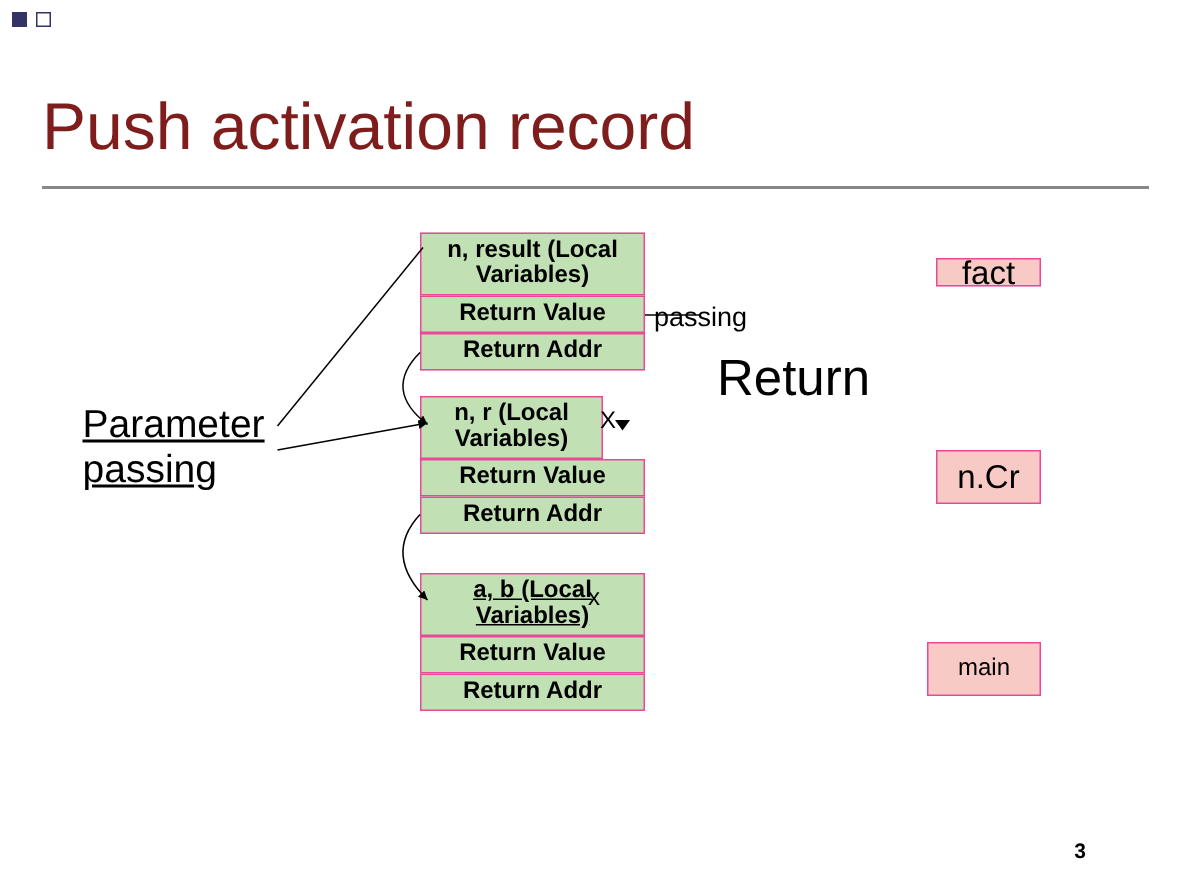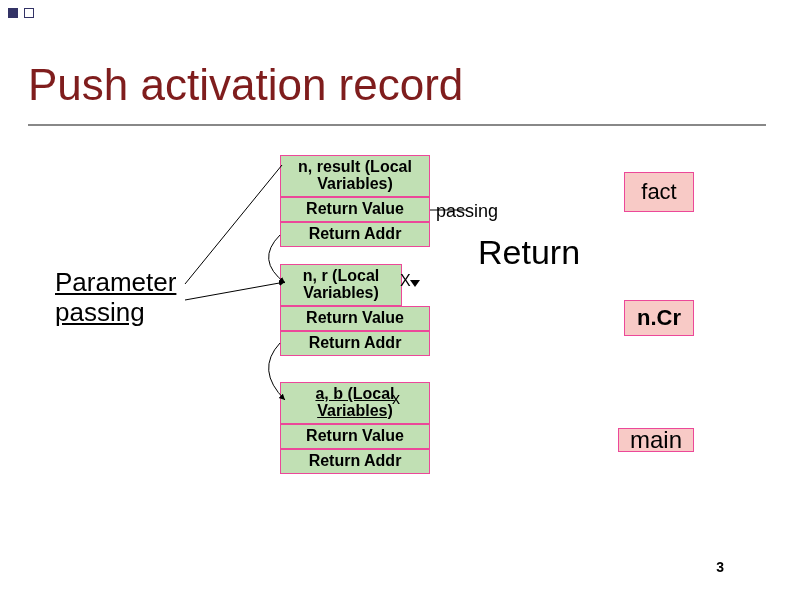--- a/index.html
+++ b/index.html
@@ -108,23 +108,23 @@
 <div class="box green" style="top:264px; left:280px; width:122px; height:42px;">n, r (Local<br>Variables)</div>
 <div class="box green" style="top:306px; left:280px; width:150px; height:25px;">Return Value</div>
 <div class="box green" style="top:331px; left:280px; width:150px; height:25px;">Return Addr</div>
 <div class="x-txt" style="top:272px; left:400px;">X</div>
 
 <div class="box green" style="top:382px; left:280px; width:150px; height:42px;text-decoration:underline;">a, b (Local<br>Variables)</div>
 <div class="box green" style="top:424px; left:280px; width:150px; height:25px;">Return Value</div>
 <div class="box green" style="top:449px; left:280px; width:150px; height:25px;">Return Addr</div>
 <div class="x-txt" style="top:390px; left:392px;">x</div>
 
-<div class="box red" style="top:172px; left:624px; width:70px; height:40px; font-size:22px; font-weight:normal;">fact</div>
-<div class="box red" style="top:300px; left:624px; width:70px; height:36px; font-size:22px; font-weight:bold;">n.Cr</div>
-<div class="box red" style="top:428px; left:618px; width:76px; height:24px; font-size:24px; font-weight:normal;">main</div>
+<div class="box red" style="top:172px; left:624px; width:70px; height:19px; font-size:22px; font-weight:normal;">fact</div>
+<div class="box red" style="top:300px; left:624px; width:70px; height:36px; font-size:22px; font-weight:normal;">n.Cr</div>
+<div class="box red" style="top:428px; left:618px; width:76px; height:36px; font-size:16px; font-weight:normal;">main</div>
 
 <svg class="svg-layer">
   <defs>
     <marker id="ah" markerWidth="8" markerHeight="8" refX="6" refY="3" orient="auto">
       <path d="M0,0 L6,3 L0,6 Z" fill="#000"></path>
     </marker>
   </defs>
 
   <line x1="430" y1="210" x2="467" y2="210" stroke="#000" stroke-width="1"></line>
 

